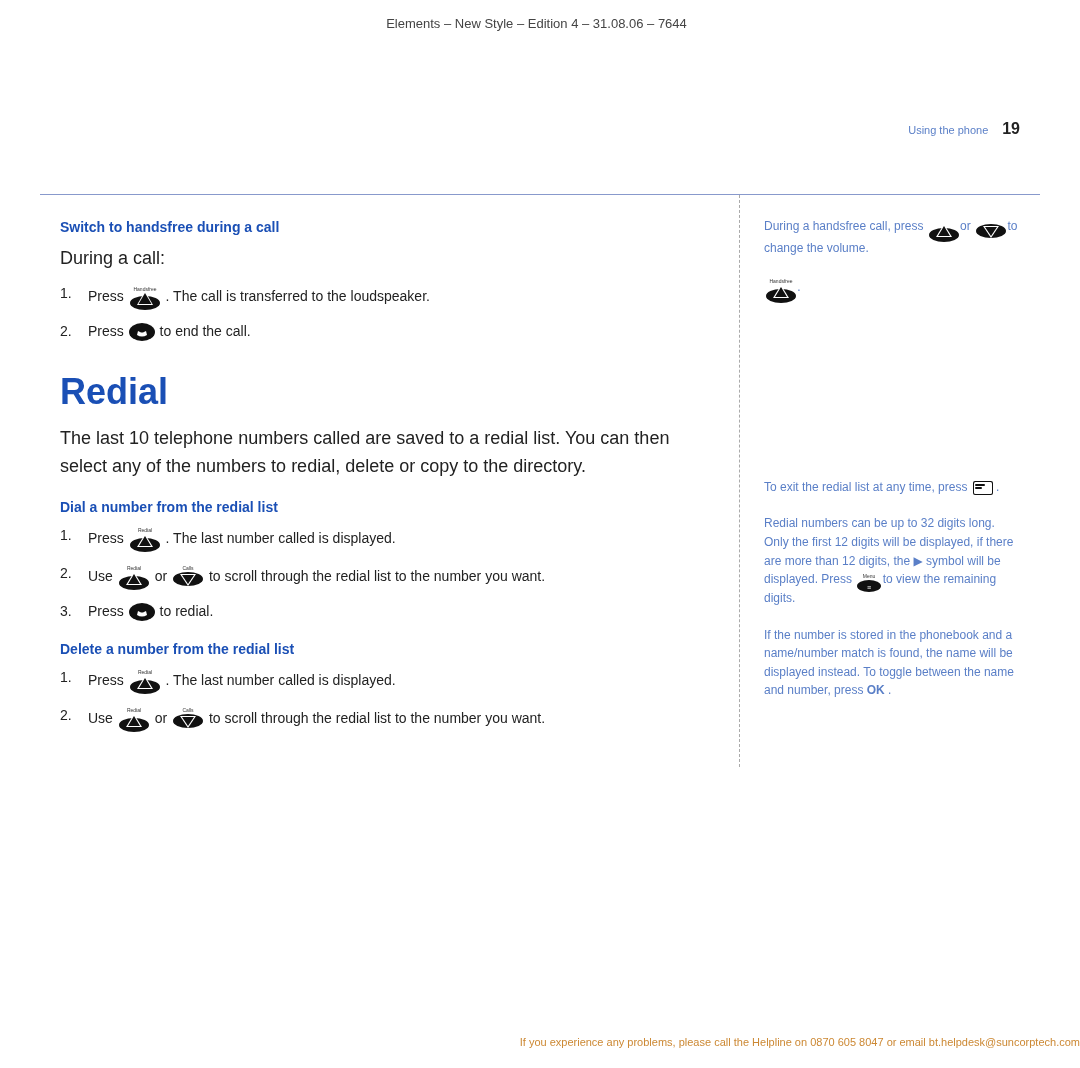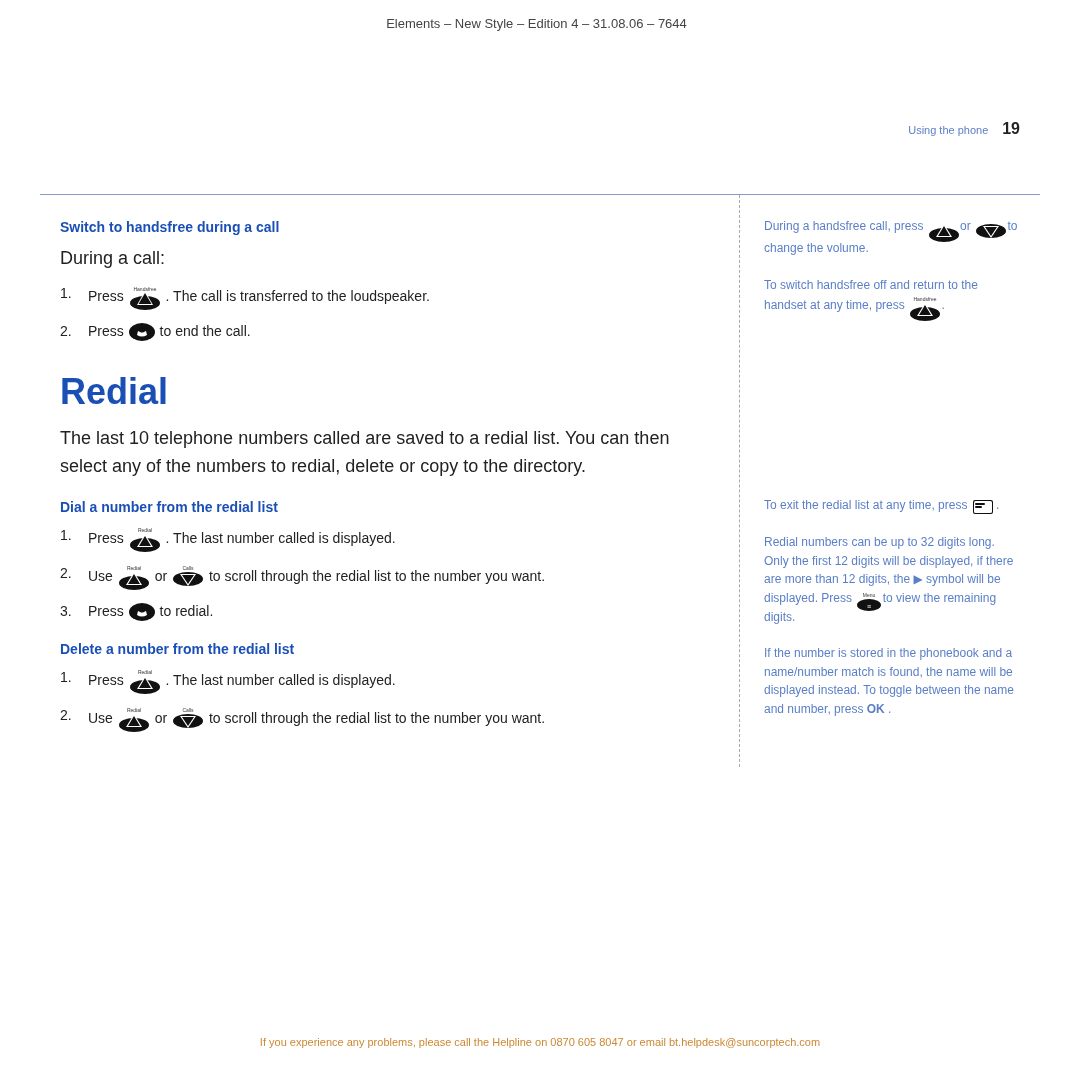--- a/index.html
+++ b/index.html
@@ -181,21 +181,21 @@
 
     .right-note {
       margin-bottom: 18px;
       line-height: 1.55;
     }
 
     .footer {
       position: absolute;
       bottom: 20px;
       left: 0; right: 0;
-      text-align: center;
+      text-align: right;
       font-size: 11px;
       color: #888;
     }
     .footer span {
       color: #cc8833;
       font-size: 11px;
     }
 
   </style>
 </head>
@@ -383,21 +383,20 @@
         <svg viewBox="0 0 34 28" xmlns="http://www.w3.org/2000/svg">
           <ellipse cx="17" cy="16" rx="15" ry="7" fill="#111"></ellipse>
           <polygon points="17,23 9,11 25,11" fill="#fff"></polygon>
           <polygon points="17,21 11,12 23,12" fill="#111"></polygon>
         </svg>
       </span>
       <span>to change the volume.</span>
     </div>
 
     <div class="right-note">
-      <span>To switch handsfree off and return to the handset at any time, press</span>
       <span class="btn-handsfree" style="display:inline-block;width:30px;height:24px;">
         <svg viewBox="0 0 34 28" xmlns="http://www.w3.org/2000/svg">
           <text x="17" y="7" text-anchor="middle" font-size="5" fill="#333">Handsfree</text>
           <ellipse cx="17" cy="20" rx="15" ry="7" fill="#111"></ellipse>
           <polygon points="17,9 9,22 25,22" fill="#fff"></polygon>
           <polygon points="17,11 11,21 23,21" fill="#111"></polygon>
         </svg>
       </span>
       <span>.</span>
     </div>

